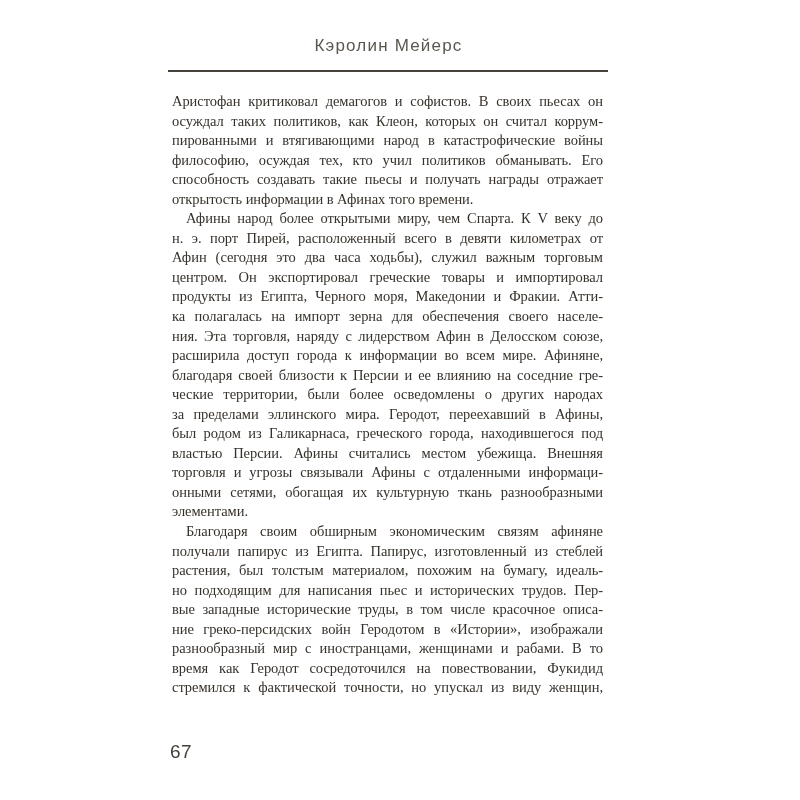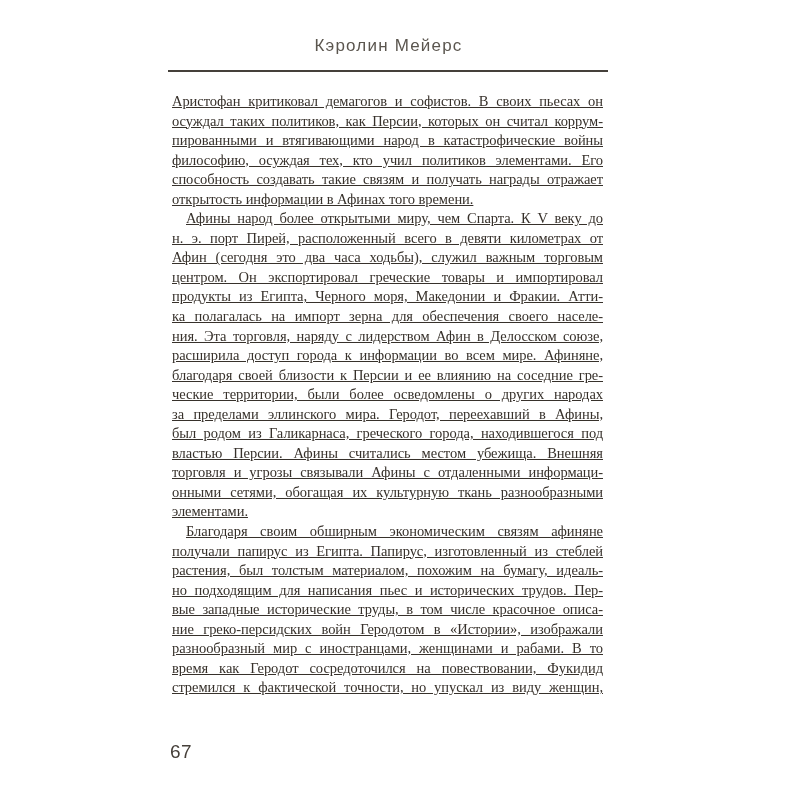--- a/index.html
+++ b/index.html
@@ -29,21 +29,20 @@
     top:70px;left:168px;width:440px;height:2px;
     background:var(--rule,#45403a);
   }
   .body-text{
     position:absolute;
     top:92px;left:172px;width:431px;
     font-size:14.5px;
     line-height:19.55px;
     color:var(--text,#37312b);
     letter-spacing:-0.05px;
-    text-decoration:underline;
   }
   .line{
     text-align:justify;
     text-align-last:justify;
     max-height:19.55px;
     overflow:hidden;
     white-space:normal;
   }
   .line.end{
     text-align-last:left;
@@ -67,24 +66,24 @@
 <div class="sheet">
 
   <div class="running-header">Кэролин Мейерс</div>
 
   <div class="header-rule"></div>
 
   <div class="body-text">
 
     <div>
       <div class="line">Аристофан критиковал демагогов и софистов. В своих пьесах он</div>
-      <div class="line">осуждал таких политиков, как Персии, которых он считал коррум-</div>
+      <div class="line">осуждал таких политиков, как Клеон, которых он считал коррум-</div>
       <div class="line">пированными и втягивающими народ в катастрофические войны</div>
-      <div class="line">философию, осуждая тех, кто учил политиков элементами. Его</div>
-      <div class="line">способность создавать такие связям и получать награды отражает</div>
+      <div class="line">философию, осуждая тех, кто учил политиков обманывать. Его</div>
+      <div class="line">способность создавать такие пьесы и получать награды отражает</div>
       <div class="line end">открытость информации в Афинах того времени.</div>
     </div>
 
     <div>
       <div class="line indent">Афины народ более открытыми миру, чем Спарта. К V веку до</div>
       <div class="line">н. э. порт Пирей, расположенный всего в девяти километрах от</div>
       <div class="line">Афин (сегодня это два часа ходьбы), служил важным торговым</div>
       <div class="line">центром. Он экспортировал греческие товары и импортировал</div>
       <div class="line">продукты из Египта, Черного моря, Македонии и Фракии. Атти-</div>
       <div class="line">ка полагалась на импорт зерна для обеспечения своего населе-</div>

